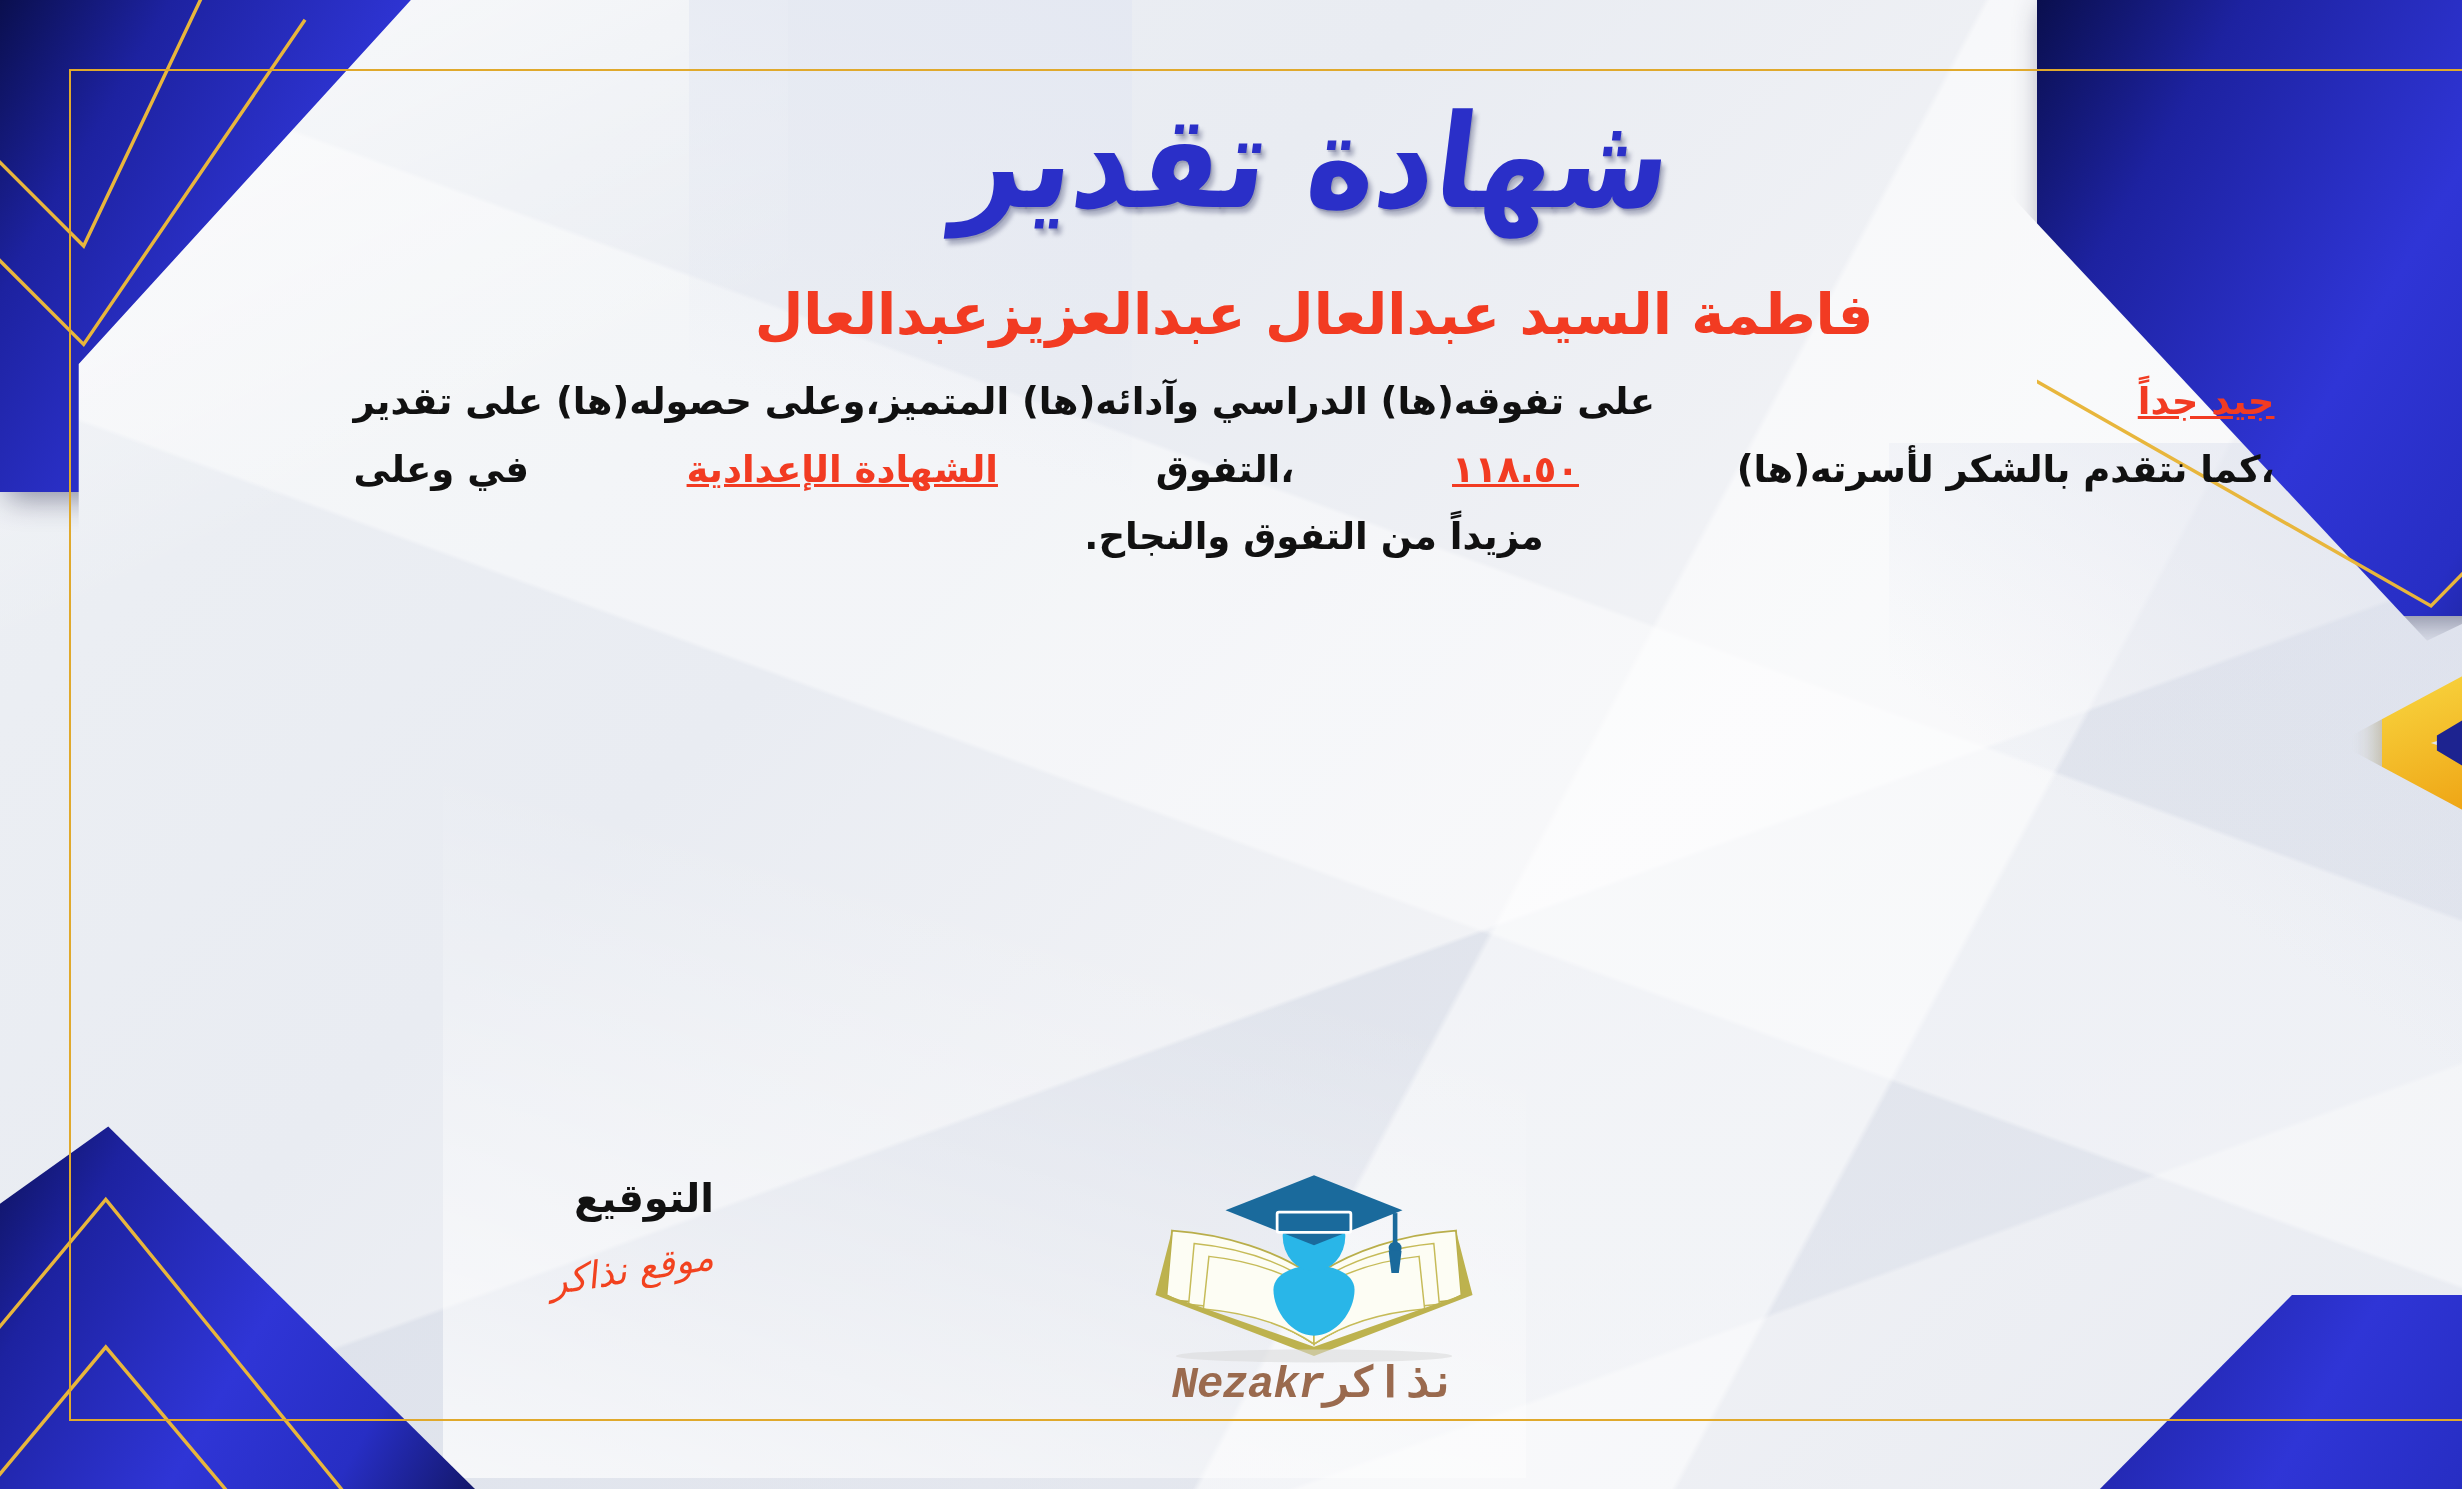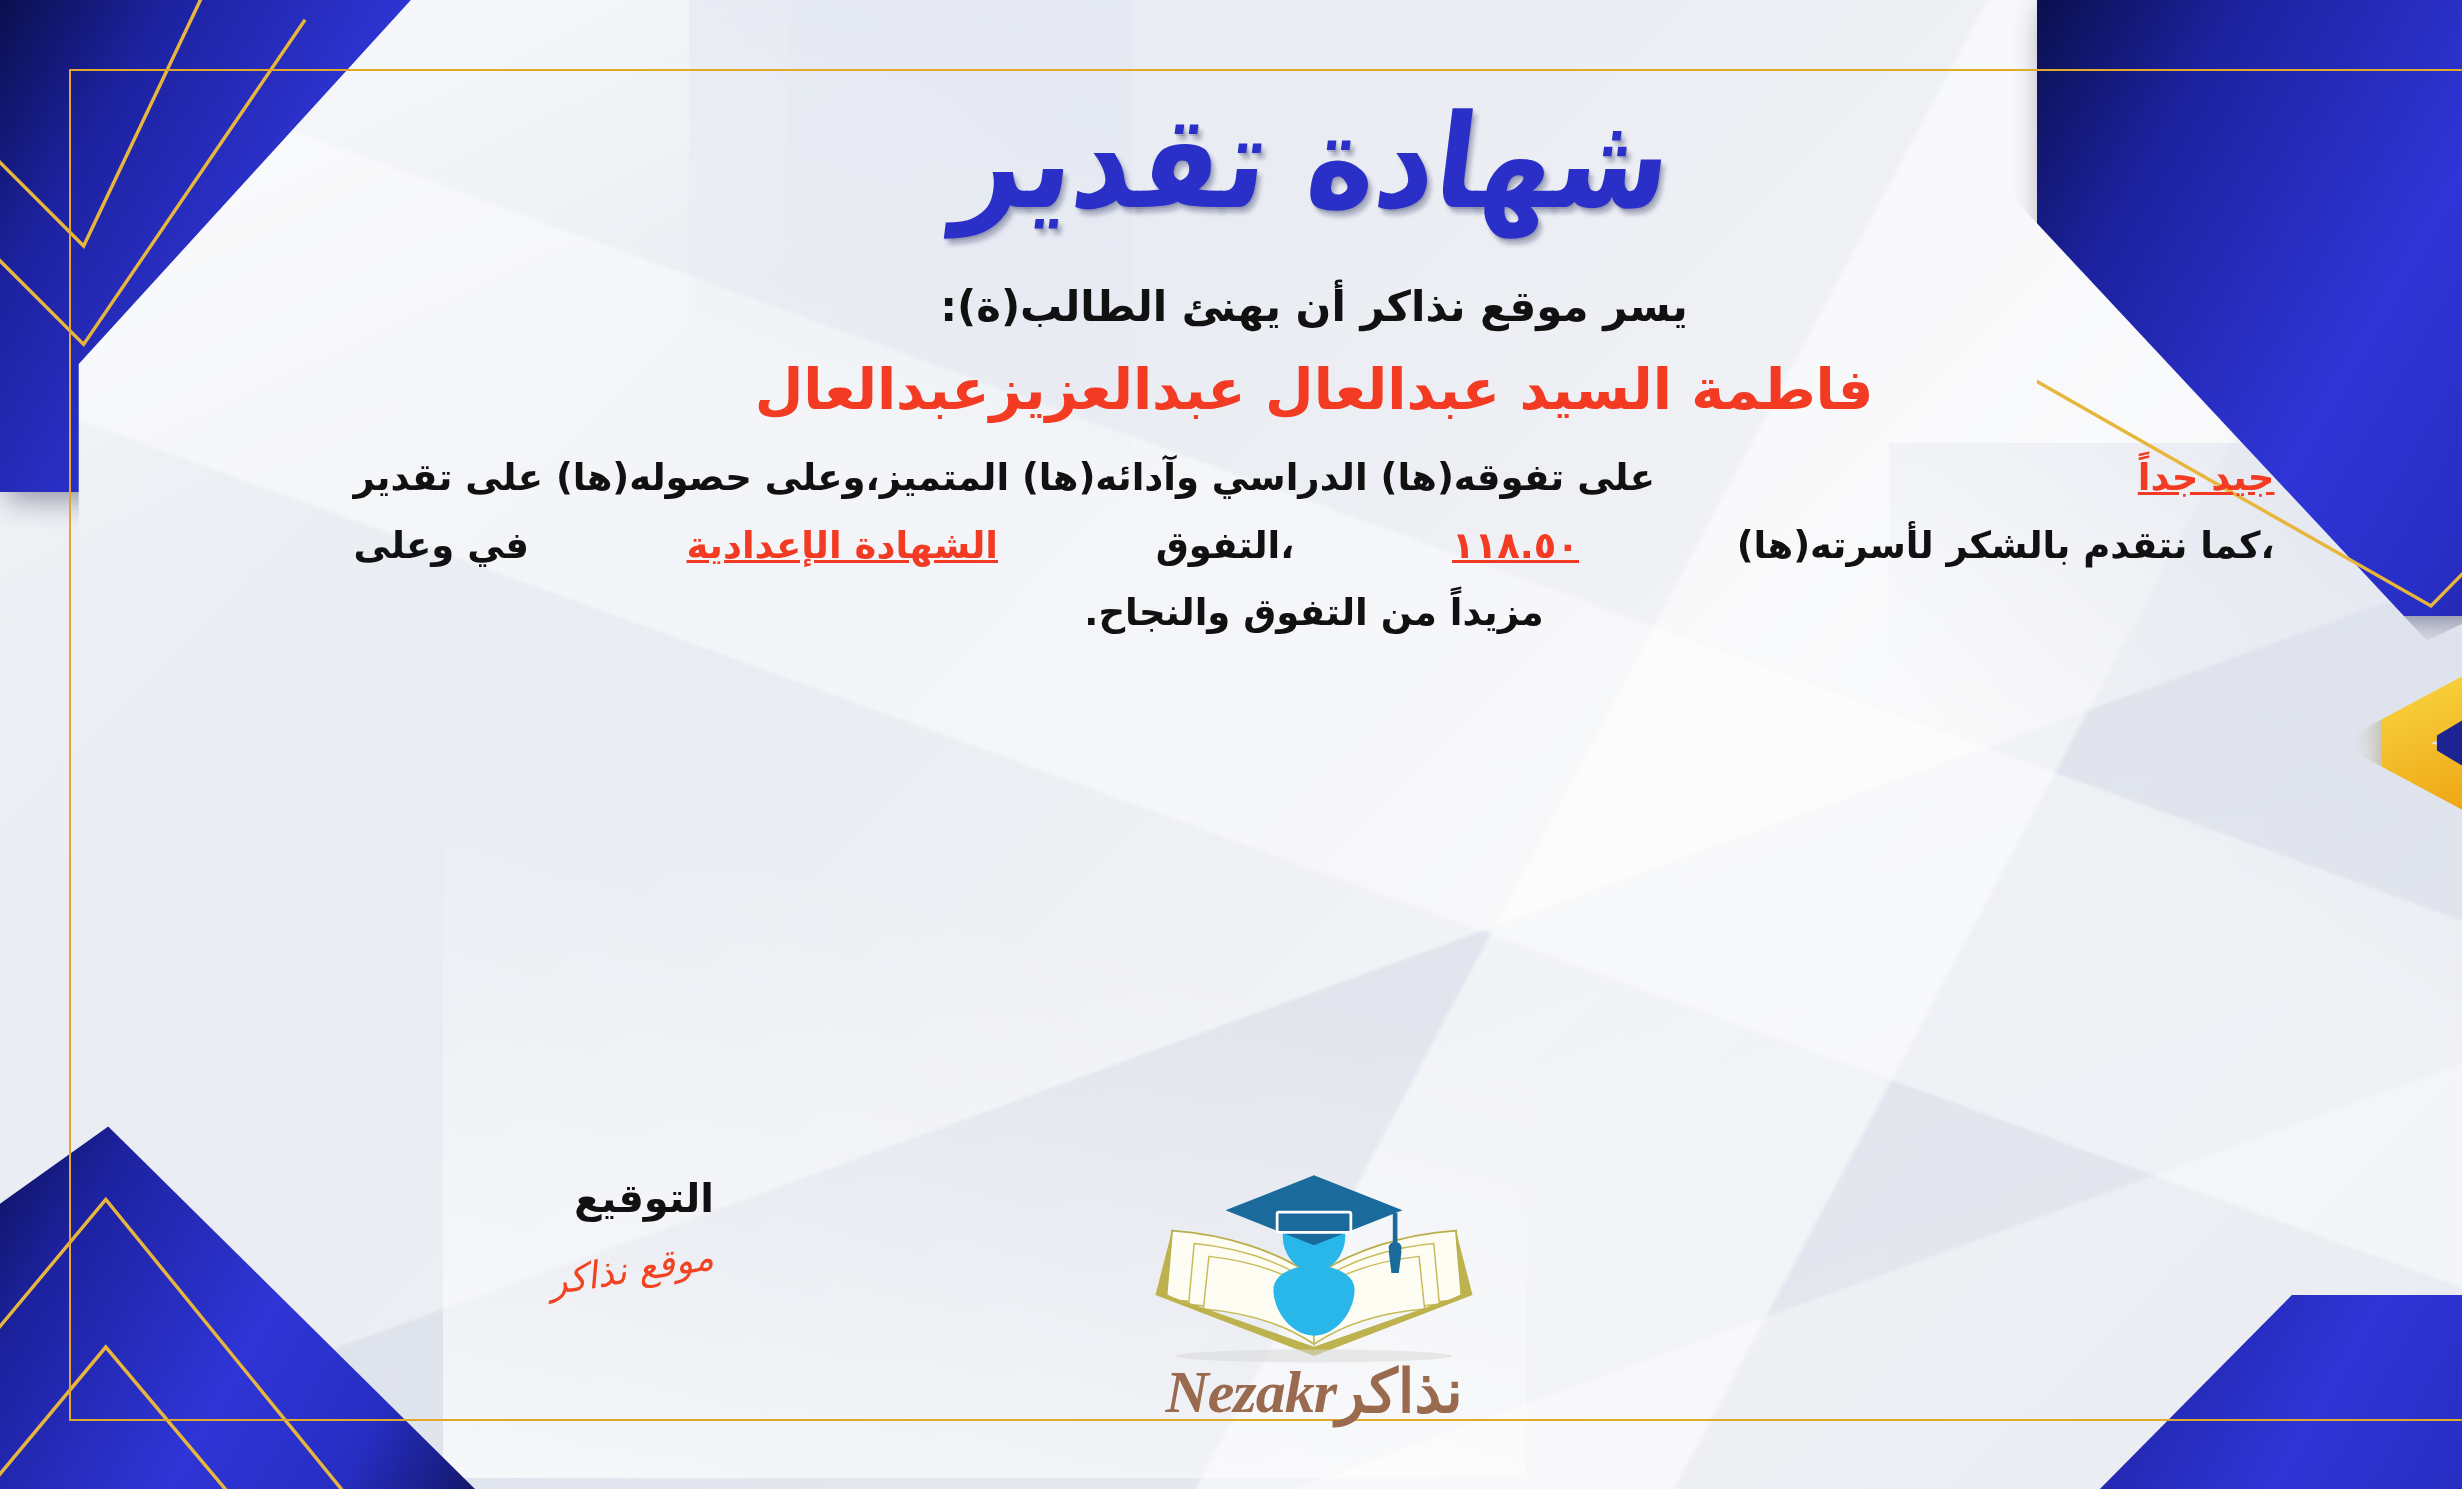--- a/index.html
+++ b/index.html
@@ -137,22 +137,22 @@
     font-style:italic; transform:rotate(-9deg); display:inline-block;
   }
 
   .logo{
     position:absolute; left:50%; transform:translateX(-50%);
     top:44px; width:374px; text-align:center;
   }
   .logo-mark{ width:374px; height:212px; display:block; margin:0 auto; }
   .logo-text{
     margin-top:-10.8px;
-    font-size:60px; font-weight:bold; color:#9a6a4e;
-    font-family:Liberation Serif, serif;
+    font-size:44px; font-weight:bold; color:#9a6a4e;
+    font-family:Liberation Mono, monospace;
     letter-spacing:-1px;
     direction:rtl;
   }
   .logo-text .lat{ font-style:italic; }
 </style>
 </head>
 <body>
 
 <div class="certificate">
 
@@ -193,21 +193,20 @@
   <div class="gold-chev-line"></div>
 
   <div class="gold-frame"></div>
 
   <div class="content">
 
     <div class="title">شهادة تقدير</div>
 
     <div class="body-block">
 
-      <div class="line-intro">يسر موقع نذاكر أن يهنئ الطالب(ة):</div>
 
       <div class="student-name">فاطمة السيد عبدالعال عبدالعزيزعبدالعال</div>
 
       <div class="para l3">
         <span class="hl">جيد جداً</span>
         <span>على تفوقه(ها) الدراسي وآدائه(ها) المتميز،وعلى حصوله(ها) على تقدير</span>
       </div>
 
       <div class="para l4">
         <span>،كما نتقدم بالشكر لأسرته(ها)</span>

